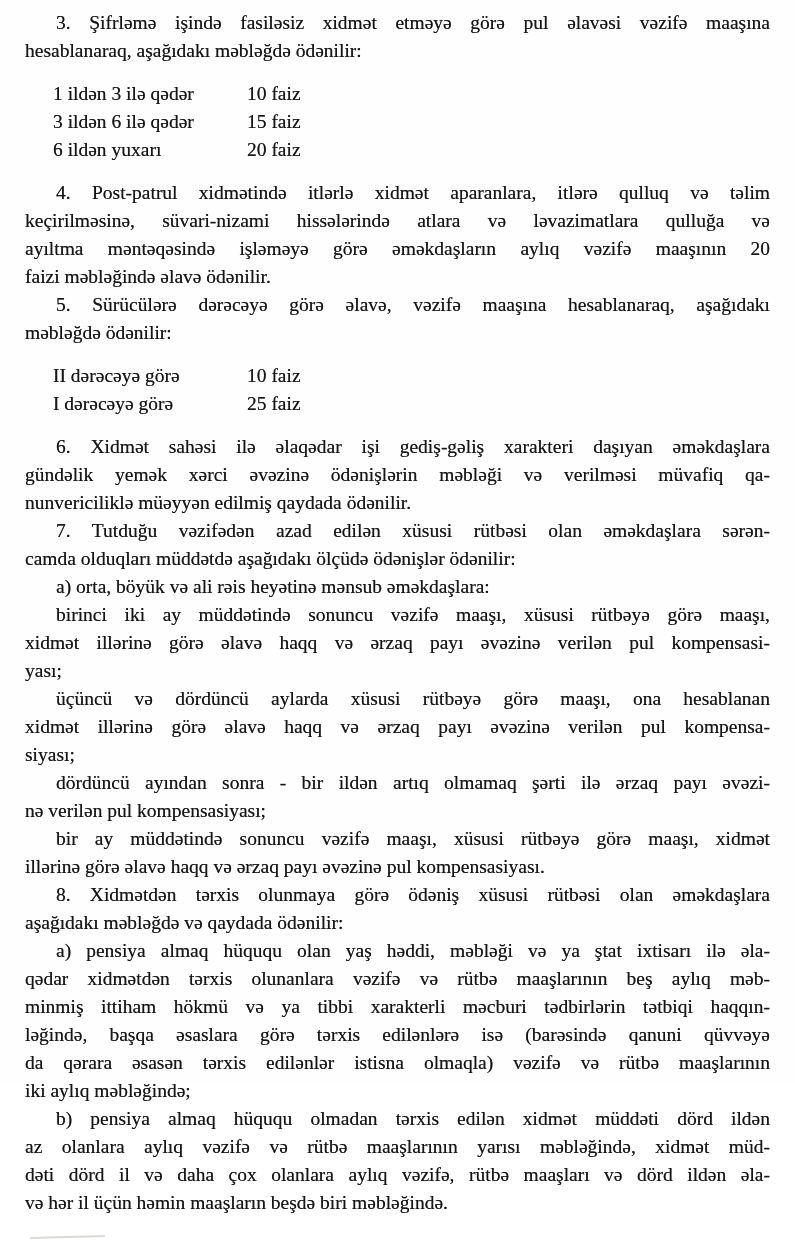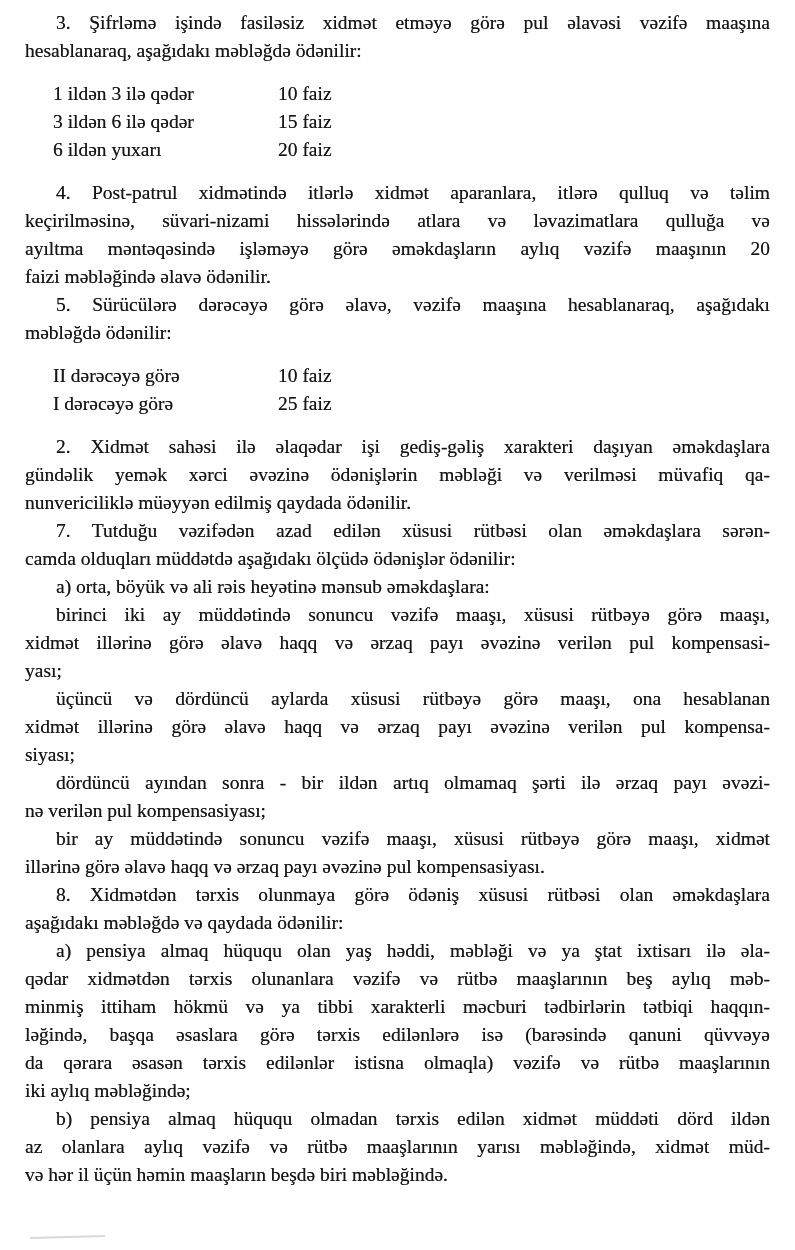--- a/index.html
+++ b/index.html
@@ -37,21 +37,20 @@
   .line.last { text-align-last: left; }
   .dtable {
     margin: 15px 0;
     padding-left: 28px;
   }
   .trow {
     display: flex;
     font-size: 19.5px;
     line-height: 28px;
     text-shadow: 0 0 0.5px rgba(0,0,0,0.65);
-    gap: 31px;
   }
   .tlabel { width: 194px; flex: 0 0 auto; }
   .tvalue { flex: 0 0 auto; }
   .scan-artifact {
     position: absolute;
     left: 30px;
     top: 1236px;
     width: 75px;
     height: 2px;
     background: #d9d9d6;
@@ -94,21 +93,21 @@
       <div class="trow">
         <div class="tlabel">II dərəcəyə görə</div>
         <div class="tvalue">10 faiz</div>
       </div>
       <div class="trow">
         <div class="tlabel">I dərəcəyə görə</div>
         <div class="tvalue">25 faiz</div>
       </div>
     </div>
     <div class="para">
-      <div class="line indent">2. Xidmət sahəsi ilə əlaqədar işi gediş-gəliş xarakteri daşıyan əməkdaşlara</div>
+      <div class="line indent">6. Xidmət sahəsi ilə əlaqədar işi gediş-gəliş xarakteri daşıyan əməkdaşlara</div>
       <div class="line">gündəlik yemək xərci əvəzinə ödənişlərin məbləği və verilməsi müvafiq qa-</div>
       <div class="line last">nunvericiliklə müəyyən edilmiş qaydada ödənilir.</div>
     </div>
     <div class="para">
       <div class="line indent">7. Tutduğu vəzifədən azad edilən xüsusi rütbəsi olan əməkdaşlara sərən-</div>
       <div class="line last">camda olduqları müddətdə aşağıdakı ölçüdə ödənişlər ödənilir:</div>
     </div>
     <div class="para">
       <div class="line indent last">a) orta, böyük və ali rəis heyətinə mənsub əməkdaşlara:</div>
     </div>
@@ -138,16 +137,17 @@
       <div class="line indent">a) pensiya almaq hüququ olan yaş həddi, məbləği və ya ştat ixtisarı ilə əla-</div>
       <div class="line">qədar xidmətdən tərxis olunanlara vəzifə və rütbə maaşlarının beş aylıq məb-</div>
       <div class="line">minmiş ittiham hökmü və ya tibbi xarakterli məcburi tədbirlərin tətbiqi haqqın-</div>
       <div class="line">ləğində, başqa əsaslara görə tərxis edilənlərə isə (barəsində qanuni qüvvəyə</div>
       <div class="line">da qərara əsasən tərxis edilənlər istisna olmaqla) vəzifə və rütbə maaşlarının</div>
       <div class="line last">iki aylıq məbləğində;</div>
     </div>
     <div class="para">
       <div class="line indent">b) pensiya almaq hüququ olmadan tərxis edilən xidmət müddəti dörd ildən</div>
       <div class="line">az olanlara aylıq vəzifə və rütbə maaşlarının yarısı məbləğində, xidmət müd-</div>
+      <div class="line">dəti dörd il və daha çox olanlara aylıq vəzifə, rütbə maaşları və dörd ildən əla-</div>
       <div class="line last">və hər il üçün həmin maaşların beşdə biri məbləğində.</div>
     </div>
   </div>
 <div class="scan-artifact"></div>
 
 </body></html>

